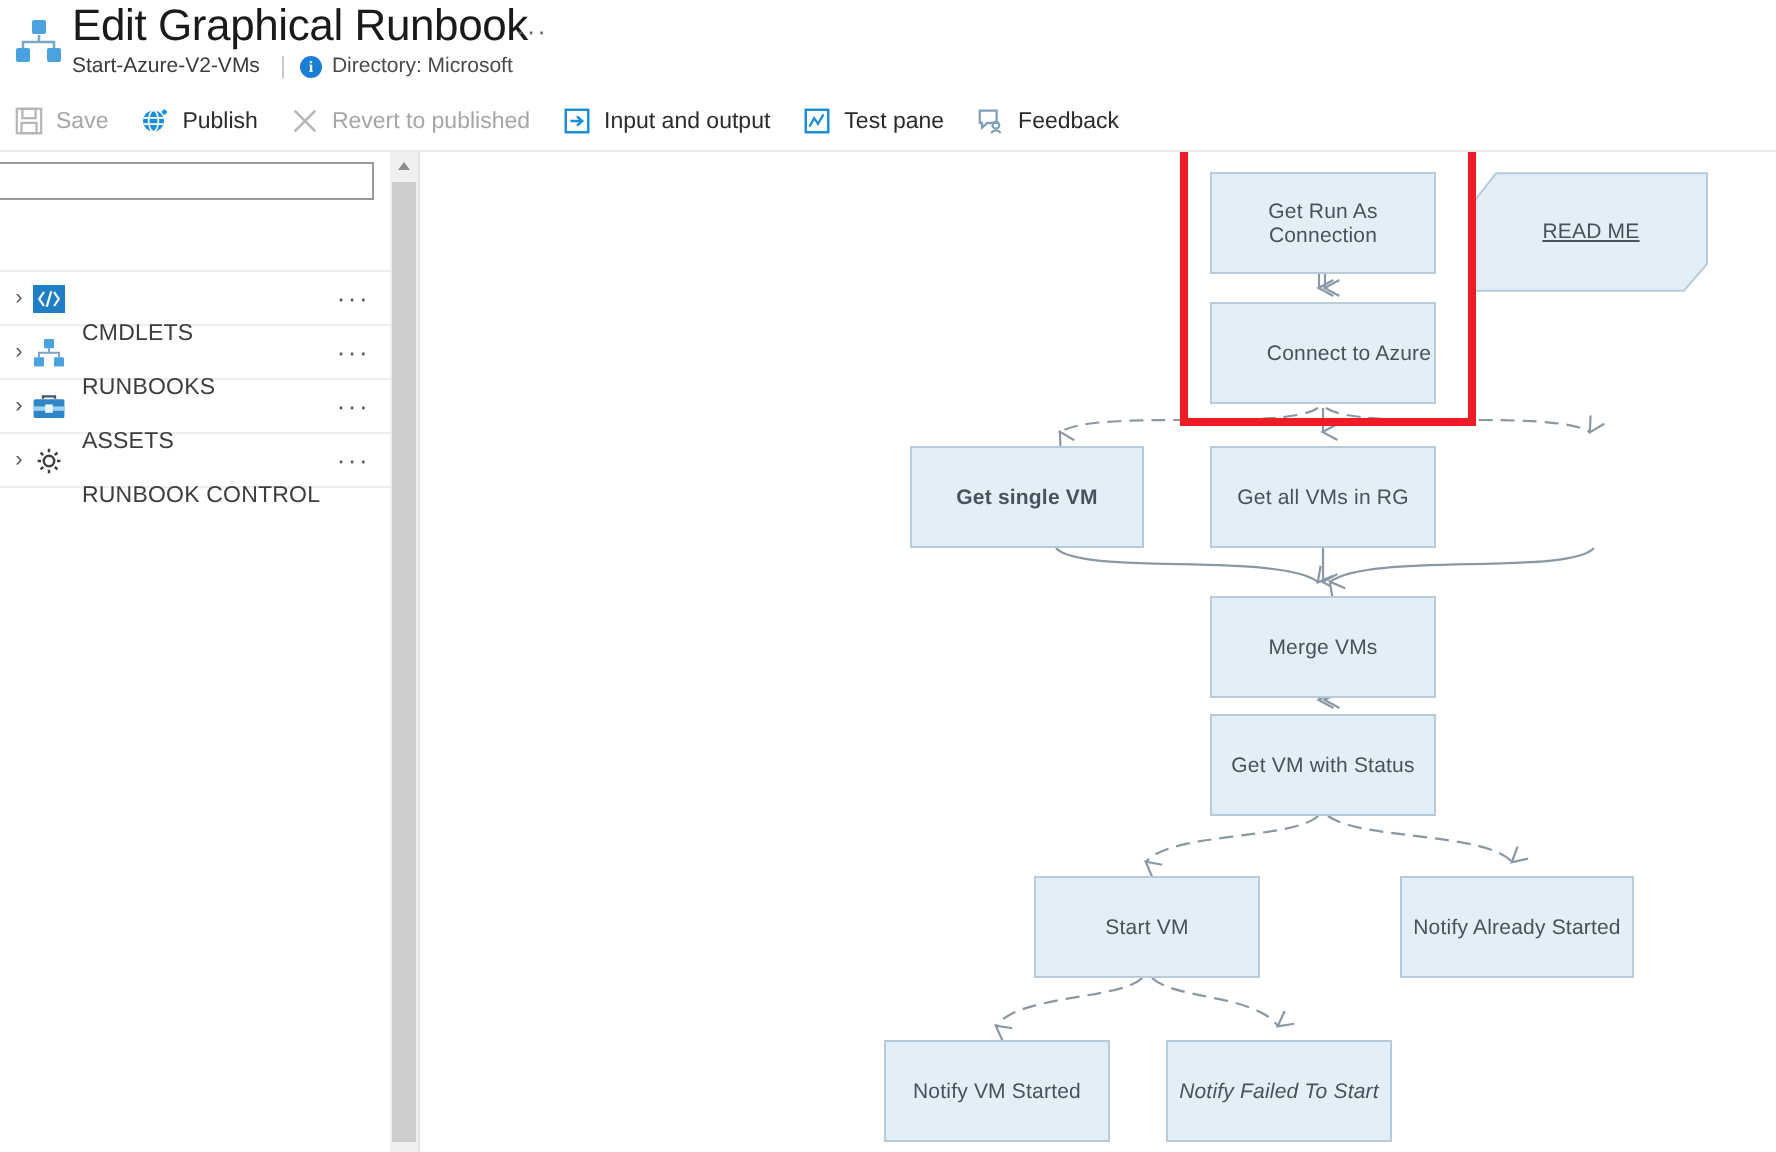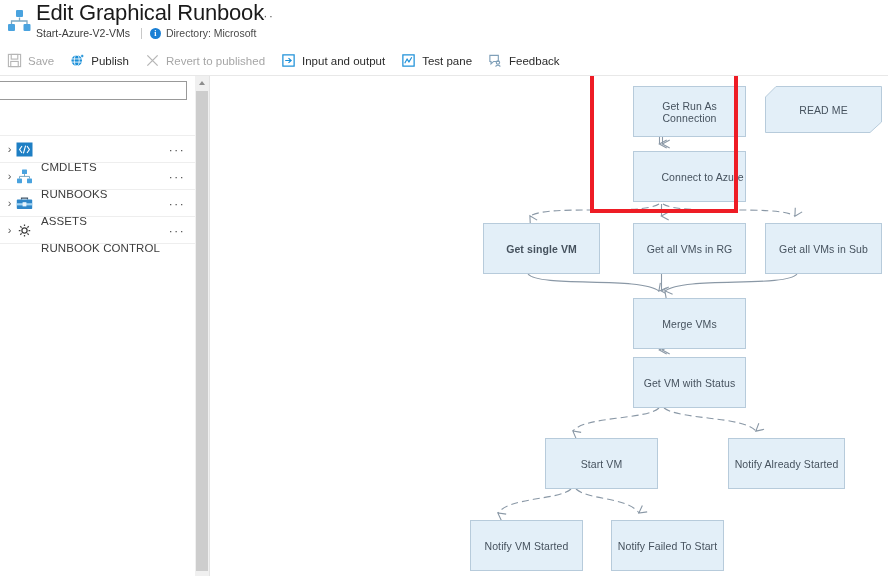--- a/index.html
+++ b/index.html
@@ -231,21 +231,20 @@
     border: 1px solid #b7cbdb;
     display: flex;
     align-items: center;
     justify-content: center;
     font-size: 10.5px;
     color: #46525e;
     text-align: center;
     cursor: pointer;
     user-select: none;
     letter-spacing: 0.1px;
-    margin-left: 28px;
   }
   .node.note {
     border: none;
     background: transparent;
     padding: 0;
   }
   .note-shape {
     position: absolute;
     left: 0; top: 0;
     width: 100%; height: 100%;
@@ -431,42 +430,39 @@
 
         <path d="M361 413 C350 424, 300 421, 288 437" stroke-dasharray="7 4"></path>
         <path d="M366 413 C378 424, 417 421, 429 437" stroke-dasharray="7 4"></path>
       </g>
     </svg>
 
     <div class="node" style="left:395px; top:10px; width:113px; height:51px;">
       <span>Get Run As Connection</span>
     </div>
 
-    <div class="node note" style="left:527px; top:10px; width:117px; height:47px;">
+    <div class="node note" style="left:527px; top:10px; width:117px; height:60px;text-decoration:underline;">
       <svg class="note-shape" viewBox="0 0 117 47" preserveAspectRatio="none">
         <path d="M11 0.5 H116.5 V36 L105 46.5 H0.5 V11 Z" fill="#e3eff8" stroke="#b7cbdb" stroke-width="1" vector-effect="non-scaling-stroke"></path>
       </svg>
       <span class="note-label">READ ME</span>
     </div>
 
     <div class="node" style="left:395px; top:75px; width:113px; height:51px;padding-left:26px;">
       <span>Connect to Azure</span>
     </div>
 
     <div class="node" style="left:245px; top:147px; width:117px; height:51px;font-weight:bold;">
       <span>Get single VM</span>
     </div>
 
     <div class="node" style="left:395px; top:147px; width:113px; height:51px;">
       <span>Get all VMs in RG</span>
     </div>
 
-    <div class="node" style="left:527px; top:147px; width:117px; height:51px;">
-      <span>Get all VMs in Sub</span>
-    </div>
 
     <div class="node" style="left:395px; top:222px; width:113px; height:51px;">
       <span>Merge VMs</span>
     </div>
 
     <div class="node" style="left:395px; top:281px; width:113px; height:51px;">
       <span>Get VM with Status</span>
     </div>
 
     <div class="node" style="left:307px; top:362px; width:113px; height:51px;">
@@ -474,21 +470,21 @@
     </div>
 
     <div class="node" style="left:490px; top:362px; width:117px; height:51px;">
       <span>Notify Already Started</span>
     </div>
 
     <div class="node" style="left:232px; top:444px; width:113px; height:51px;">
       <span>Notify VM Started</span>
     </div>
 
-    <div class="node" style="left:373px; top:444px; width:113px; height:51px;">
+    <div class="node" style="left:373px; top:444px; width:113px; height:51px;font-style:italic;">
       <span>Notify Failed To Start</span>
     </div>
 
     <div class="annot-box" style="left:380px; top:-4px; width:148px; height:141px;"></div>
 
   </div>
 
 </div>
 
 </body></html>

